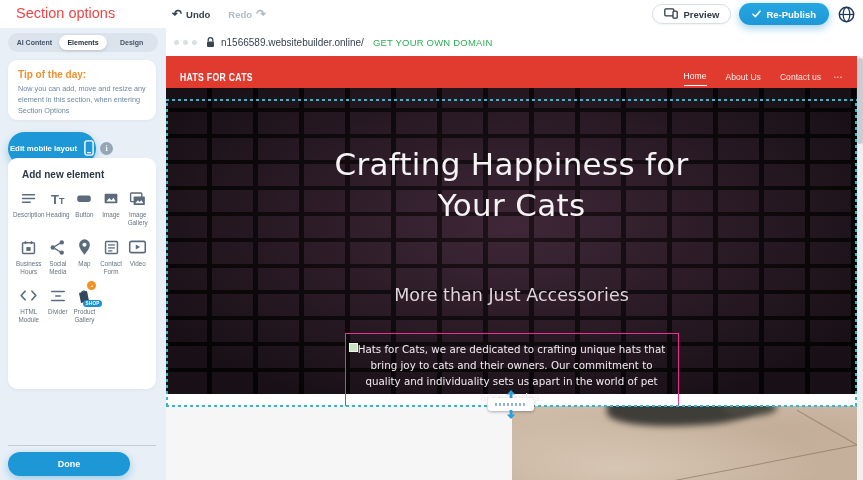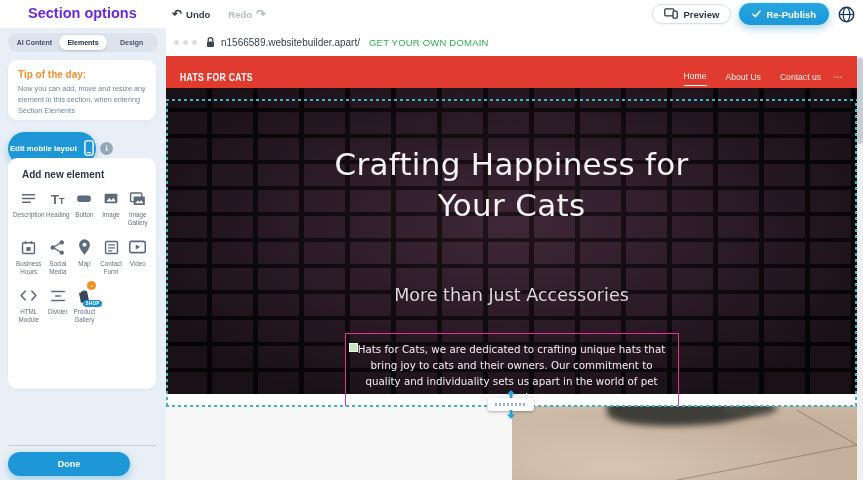--- a/index.html
+++ b/index.html
@@ -2,21 +2,21 @@
 <html style="--accent: #1e97d6; --header-red: #e13b2f; --selection-pink: #e7308f; --boundary-teal: #3db4c6; --tip-orange: #ef9030; --domain-green: #2fae54; --icon-gray: #5c6b7c;"><head>
 <meta charset="utf-8">
 <style>
   html,body{margin:0;padding:0;background:#dfe3e8;}
   *{box-sizing:border-box;}
   .stage{position:relative;width:863px;height:480px;overflow:hidden;
          font-family:"Liberation Sans",sans-serif;background:#fff;}
 
   
   .topbar{position:absolute;left:0;top:0;width:863px;height:28px;background:#fff;z-index:30;}
-  .app-title{position:absolute;left:28px;top:5px;font-size:14.5px;font-weight:bold;color:#6d28d9;}
+  .app-title{position:absolute;left:16px;top:5px;font-size:14.5px;font-weight:normal;color:#ef4444;}
   .undo-redo{position:absolute;left:172px;top:0;height:28px;display:flex;align-items:center;gap:18px;}
   .ur-btn{display:flex;align-items:center;gap:4px;font-size:9.5px;font-weight:bold;color:#333f4b;cursor:pointer;}
   .ur-btn .arr{font-size:12px;line-height:1;}
   .ur-btn.disabled{color:#b2bcc6;justify-content:flex-end;}
   .top-right{position:absolute;right:8px;top:0;height:28px;display:flex;align-items:center;gap:8px;}
   .preview-btn{display:flex;align-items:center;gap:5px;height:20px;padding:0 11px;border:1px solid #d8dfe7;
                border-radius:11px;background:#fff;font-size:9.5px;font-weight:bold;color:#2e3a46;cursor:pointer;
                box-shadow:0 1px 2px rgba(0,0,0,.05);}
   .republish-btn{display:flex;align-items:center;gap:5px;height:22px;padding:0 13px;border-radius:12px;
                  background:linear-gradient(180deg,#25a7e2,var(--accent,#1e97d6));color:#fff;font-size:9.5px;font-weight:bold;
@@ -174,21 +174,21 @@
   </div>
 
   <div class="sidebar">
     <div class="tabs">
         <div class="tab">AI Content</div>
         <div class="tab active">Elements</div>
         <div class="tab">Design</div>
       </div>
     <div class="tip-card">
       <div class="tip-title">Tip of the day:</div>
-      <div class="tip-body">Now you can add, move and resize any element in this section, when entering Section Elements</div>
+      <div class="tip-body">Now you can add, move and resize any element in this section, when entering Section Options</div>
     </div>
     <div class="edit-mobile">
       <span>Edit mobile layout</span>
       <span>
         <svg width="10" height="16" viewBox="0 0 10 16">
             <rect x="0.9" y="0.9" width="8.2" height="14.2" rx="2" fill="none" stroke="#fff" stroke-width="1.4"></rect>
             <line x1="3.4" y1="12.6" x2="6.6" y2="12.6" stroke="#fff" stroke-width="1.2" stroke-linecap="round"></line>
           </svg>
       </span>
     </div>
@@ -344,21 +344,21 @@
         <i></i>
         <i></i>
         <i></i>
       </div>
     <span class="lock">
       <svg width="9" height="11" viewBox="0 0 9 11">
           <path d="M2.2 4.5 V3 a2.3 2.3 0 0 1 4.6 0 V4.5" fill="none" stroke="#3a454f" stroke-width="1.3"></path>
           <rect x="1" y="4.5" width="7" height="5.6" rx="1" fill="#3a454f"></rect>
         </svg>
     </span>
-    <span class="url-text">n1566589.websitebuilder.apart/</span>
+    <span class="url-text">n1566589.websitebuilder.online/</span>
     <span class="domain-cta">GET YOUR OWN DOMAIN</span>
   </div>
 
   <div class="preview">
 
     <div class="site-header">
       <div class="logo">HATS FOR CATS</div>
       <div class="site-nav">
           <div class="nav-item active">Home</div>
           <div class="nav-item">About Us</div>

